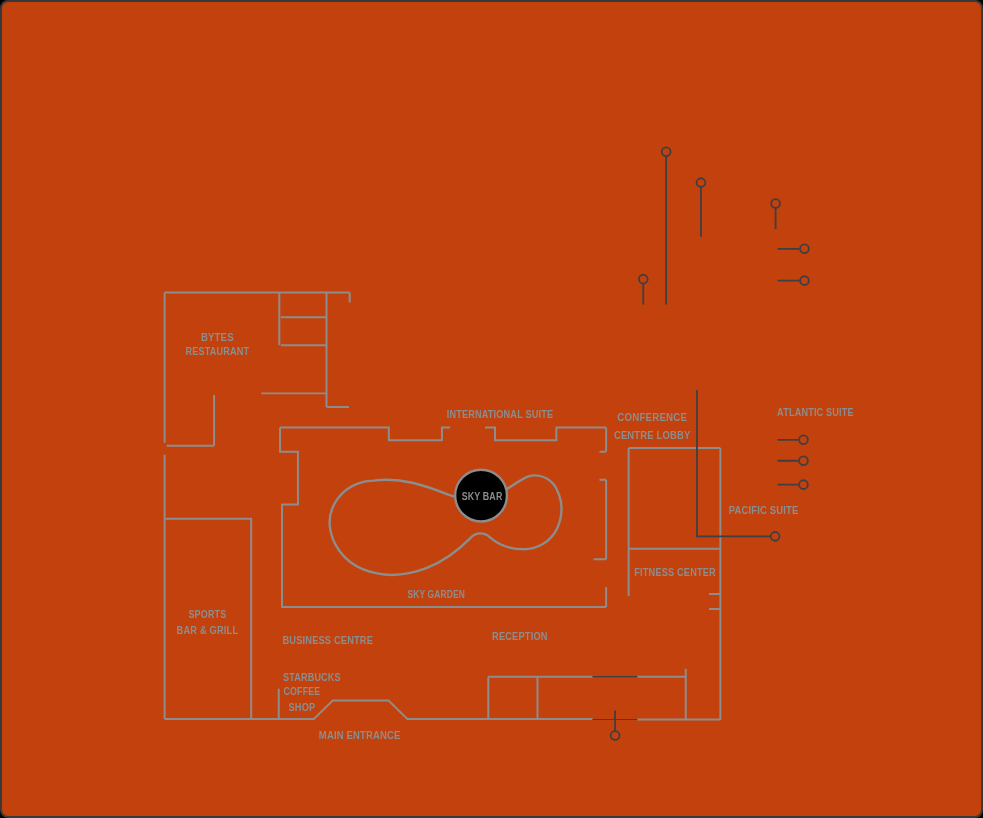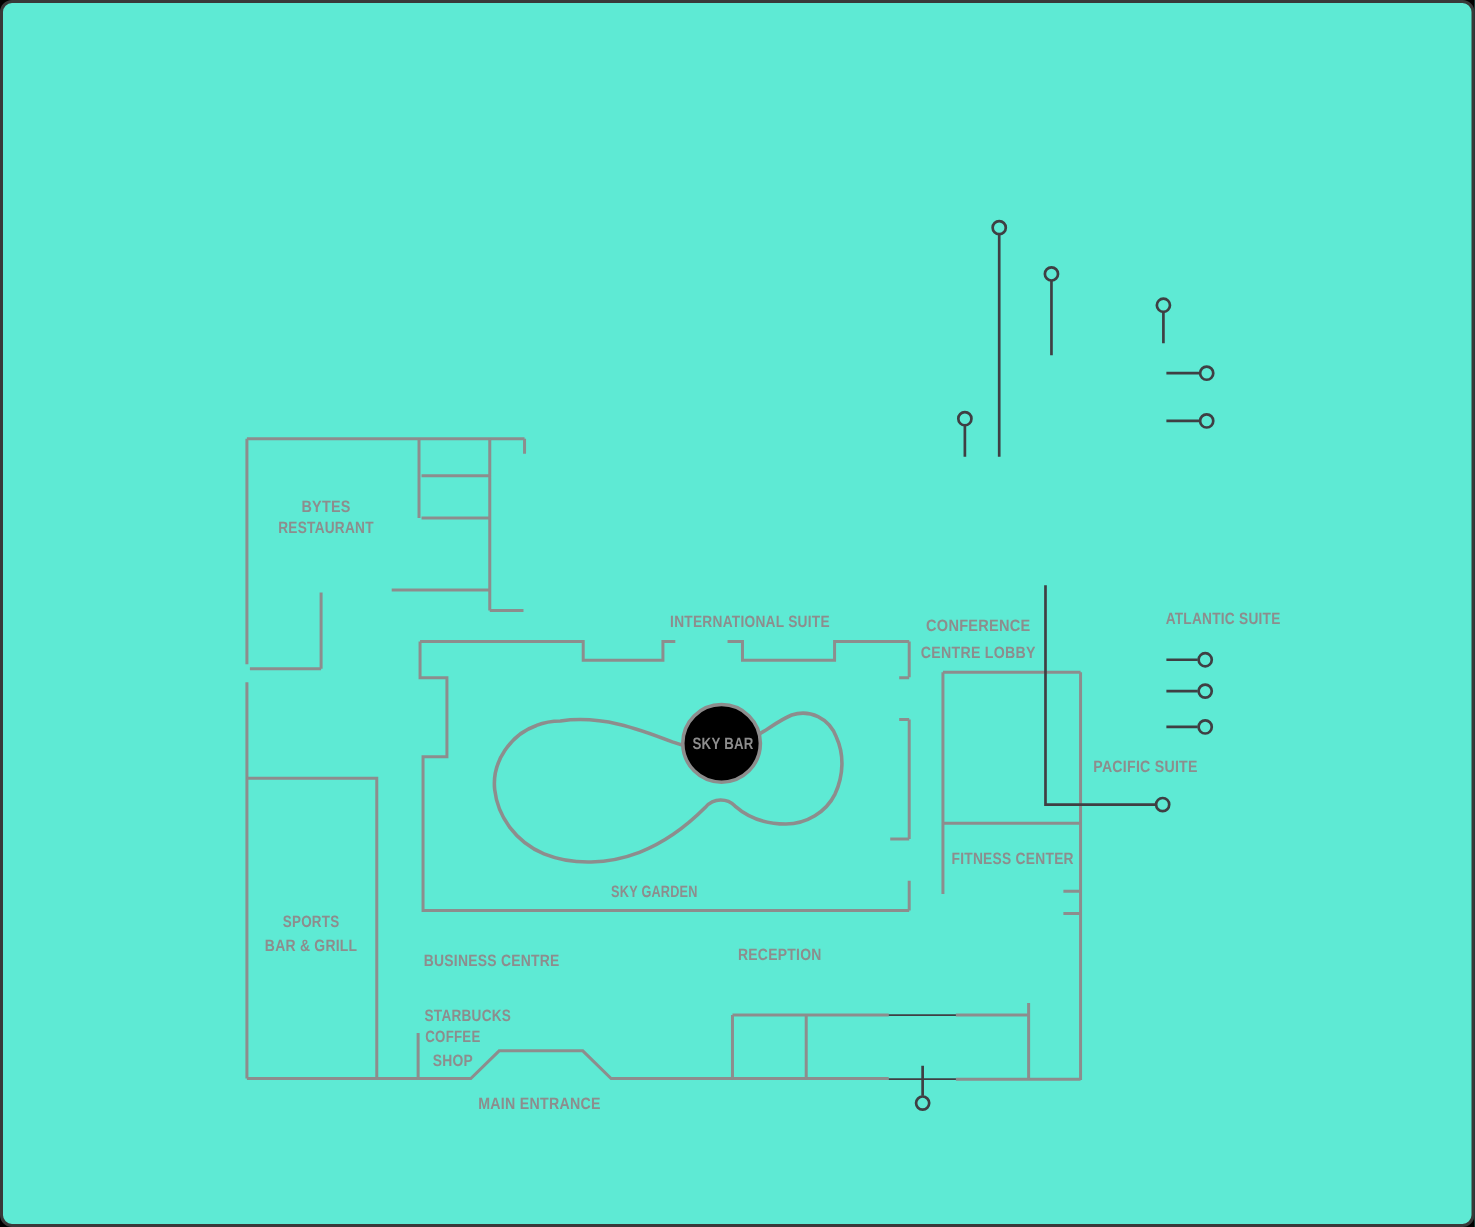--- a/index.html
+++ b/index.html
@@ -1,17 +1,17 @@
 <!DOCTYPE html>
 <html><head>
 <meta charset="utf-8">
 <style>
   html,body{margin:0;padding:0;background:#000;}
   body{width:983px;height:818px;position:relative;overflow:hidden;}
-  .frame{position:absolute;inset:0;border:2px solid #393939;border-radius:8px;background:#5eead4;box-sizing:border-box;}
+  .frame{position:absolute;inset:0;border:2px solid #393939;border-radius:8px;background:#c2410c;box-sizing:border-box;}
   svg{display:block;width:100%;height:100%;}
   .lbl{font-family:"Liberation Sans",sans-serif;font-weight:bold;font-size:11px;letter-spacing:.2px;}
 </style>
 </head>
 <body>
 
 <div class="frame">
 <svg viewBox="0 0 983 818">
 
   <g fill="none" stroke-width="2" stroke-linecap="butt" stroke="#8d8d8d">

